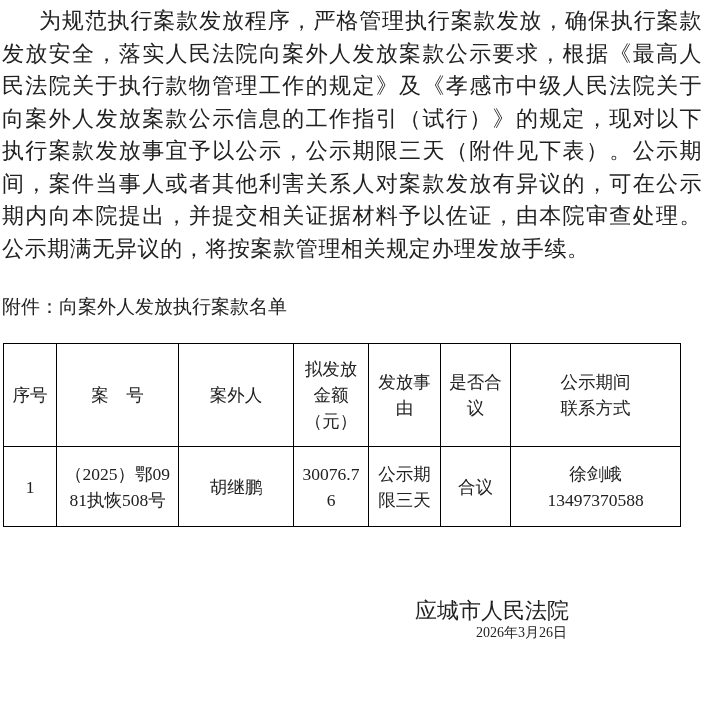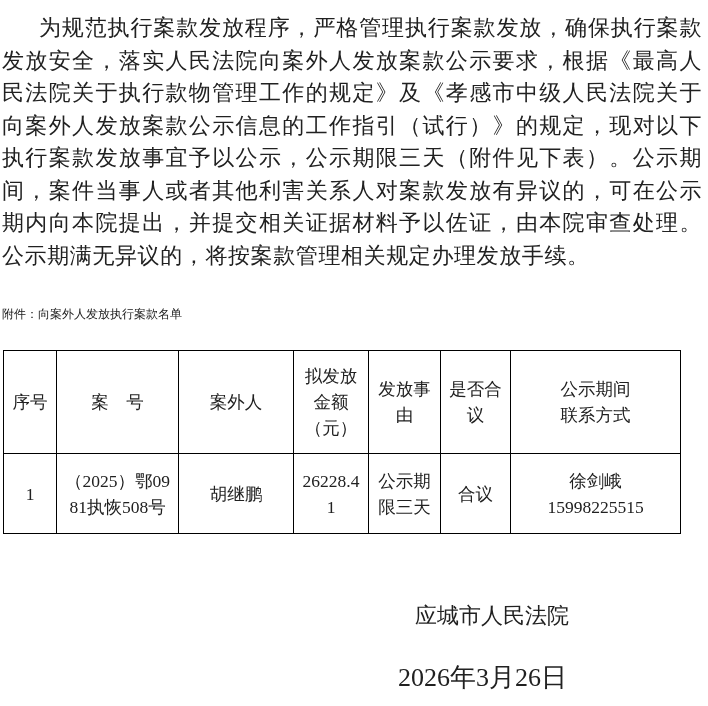--- a/index.html
+++ b/index.html
@@ -10,35 +10,35 @@
   body {
     width: 708px;
     height: 706px;
     overflow: hidden;
     font-family: "Liberation Serif", "DejaVu Serif", serif;
     color: #212121;
   }
   .doc {
     width: 594px;
     box-sizing: border-box;
-    padding-top: 12px;
+    padding-top: 5px;
   }
   .main-paragraph {
     width: 700px;
     margin: 0 0 0 2px;
     font-size: 22px;
     line-height: 32.5px;
     letter-spacing: 0.6px;
     text-align: justify;
     text-indent: 37px;
     text-justify: inter-ideograph;
   }
   .attachment-line {
     margin: 32px 0 0 2px;
-    font-size: 12px;
+    font-size: 19px;
     line-height: 20px;
   }
   table.case-table {
     border-collapse: collapse;
     table-layout: fixed;
     width: 677px;
     margin: 26px 0 0 3px;
   }
   table.case-table th,
   table.case-table td {
@@ -54,27 +54,25 @@
   thead tr { height: 103px; }
   tbody tr { height: 80px; }
   .pre { white-space: pre-line; }
   .break { word-break: break-all; margin-left: 16px; }
   .footer-court {
     margin-top: 73px;
     padding-right: 25px;
     text-align: right;
     font-size: 22px;
     line-height: 22px;
-    font-family: Liberation Mono, monospace;
   }
   .footer-date {
-    margin-top: 38px;
     padding-right: 27px;
     text-align: right;
-    font-size: 26px;
+    font-size: 14px;
     line-height: 21px;
   }
 </style>
 </head>
 <body>
 
 <div class="doc">
 
   <p class="main-paragraph">为规范执行案款发放程序，严格管理执行案款发放，确保执行案款发放安全，落实人民法院向案外人发放案款公示要求，根据《最高人民法院关于执行款物管理工作的规定》及《孝感市中级人民法院关于向案外人发放案款公示信息的工作指引（试行）》的规定，现对以下执行案款发放事宜予以公示，公示期限三天（附件见下表）。公示期间，案件当事人或者其他利害关系人对案款发放有异议的，可在公示期内向本院提出，并提交相关证据材料予以佐证，由本院审查处理。公示期满无异议的，将按案款管理相关规定办理发放手续。</p>
 
@@ -104,26 +102,26 @@
 议</th>
         <th class="pre">公示期间
 联系方式</th>
       </tr>
     </thead>
     <tbody>
       <tr>
         <td>1</td>
         <td class="break">（2025）鄂0981执恢508号</td>
         <td>胡继鹏</td>
-        <td class="break">26228.41</td>
+        <td class="break">30076.76</td>
         <td>公示期限三天</td>
         <td>合议</td>
         <td>
           <span>徐剑峨</span><br>
-          <span>15998225515</span>
+          <span>13497370588</span>
         </td>
       </tr>
     </tbody>
   </table>
 
   <div class="footer-court">应城市人民法院</div>
 
   <div class="footer-date">2026年3月26日</div>
 
 </div>

